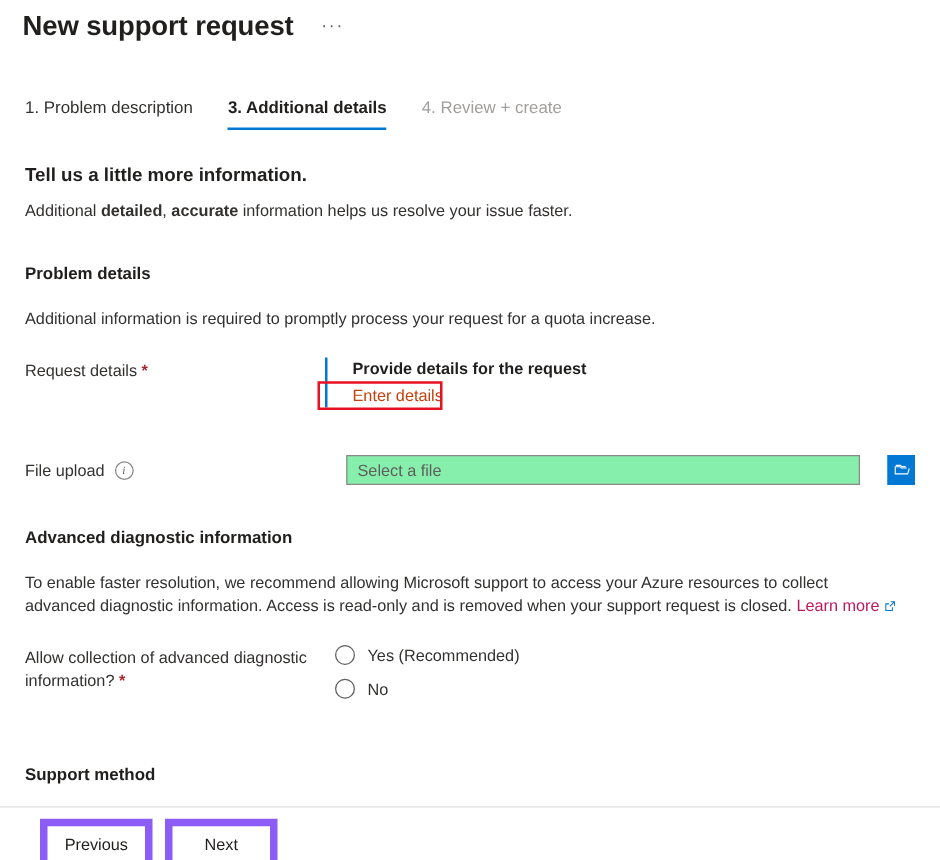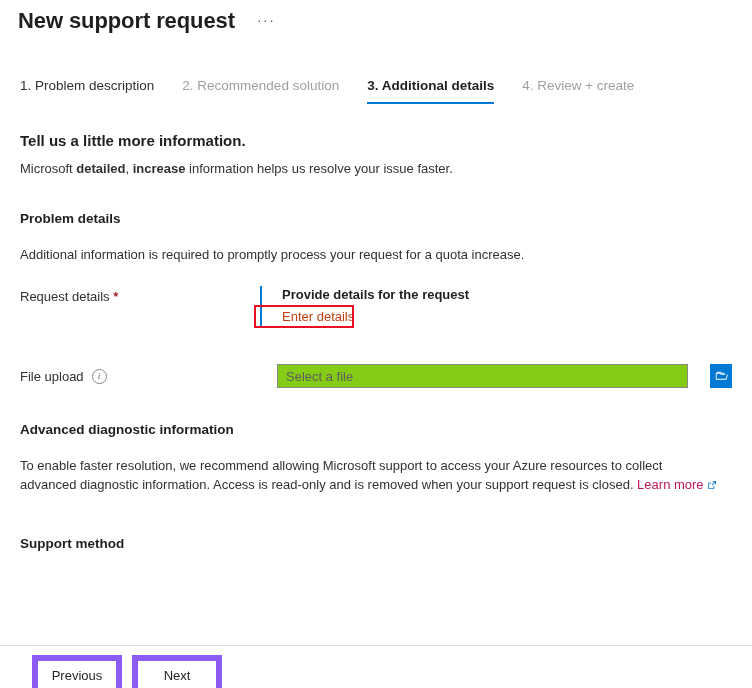--- a/index.html
+++ b/index.html
@@ -179,21 +179,21 @@
     text-align: center;
     font-family: "Liberation Serif", serif;
     font-style: italic;
     cursor: pointer;
     display: inline-block;
   }
   .file-input {
     width: 436px;
     height: 22px;
     border: 1px solid #8a8886;
-    background: #84cc16;
+    background: #86efac;
     font-family: "Liberation Sans", sans-serif;
     font-size: 13px;
     color: #605e5c;
     padding: 0 8px;
     box-sizing: content-box;
     outline: none;
   }
   .file-input::placeholder { color: #605e5c; opacity: 1; }
   .browse-btn {
     width: 24px;
@@ -307,30 +307,29 @@
 </head>
 <body>
 
 <div class="title-row">
   <div class="page-title">New support request</div>
   <div class="ellipsis-btn">···</div>
 </div>
 
 <div class="tabs">
   <div class="tab">1. Problem description</div>
-  <div class="tab disabled">2. Recommended solution</div>
   <div class="tab active">3. Additional details</div>
   <div class="tab disabled">4. Review + create</div>
 </div>
 
 <div class="content">
 
   <div class="section-lead">Tell us a little more information.</div>
   <div class="lead-sub">
-    <span>Microsoft </span><b>detailed</b><span>, </span><b>increase</b><span> information helps us resolve your issue faster.</span>
+    <span>Additional </span><b>detailed</b><span>, </span><b>accurate</b><span> information helps us resolve your issue faster.</span>
   </div>
 
   <div class="sub-heading">Problem details</div>
   <div class="para">Additional information is required to promptly process your request for a quota increase.</div>
 
   <div class="form-row">
     <div class="form-label">
       <span>Request details </span><span class="req-star">*</span>
     </div>
     <div class="form-field">
@@ -357,20 +356,35 @@
   </div>
 
   <div class="adv-heading">Advanced diagnostic information</div>
   <div class="adv-para">
     <span>To enable faster resolution, we recommend allowing Microsoft support to access your Azure resources to collect advanced diagnostic information. Access is read-only and is removed when your support request is closed. </span><a class="link-inline">Learn more</a><span class="ext-icon"><svg width="10" height="10" viewBox="0 0 12 12">
           <path d="M1.5 3.2v7.3h7.3V7h-1v2.5H2.5v-5.3H5v-1z" fill="#0078d4"></path>
           <path d="M6.6 1.2h4.2v4.2h-1V2.9L6.2 6.5l-.7-.7 3.6-3.6H6.6z" fill="#0078d4"></path>
         </svg></span>
   </div>
 
+  <div class="radio-row">
+    <div class="radio-label">
+      <span>Allow collection of advanced diagnostic information? </span><span class="req-star">*</span>
+    </div>
+    <div class="radio-group">
+      <label class="radio-item">
+        <span class="radio-circle"></span>
+        <span class="radio-text">Yes (Recommended)</span>
+      </label>
+      <label class="radio-item">
+        <span class="radio-circle"></span>
+        <span class="radio-text">No</span>
+      </label>
+    </div>
+  </div>
 
   <div class="support-heading">Support method</div>
 </div>
 
 <div class="footer">
   <div class="footer-inner">
     <button class="footer-btn">Previous</button>
     <button class="footer-btn">Next</button>
   </div>
 </div>

